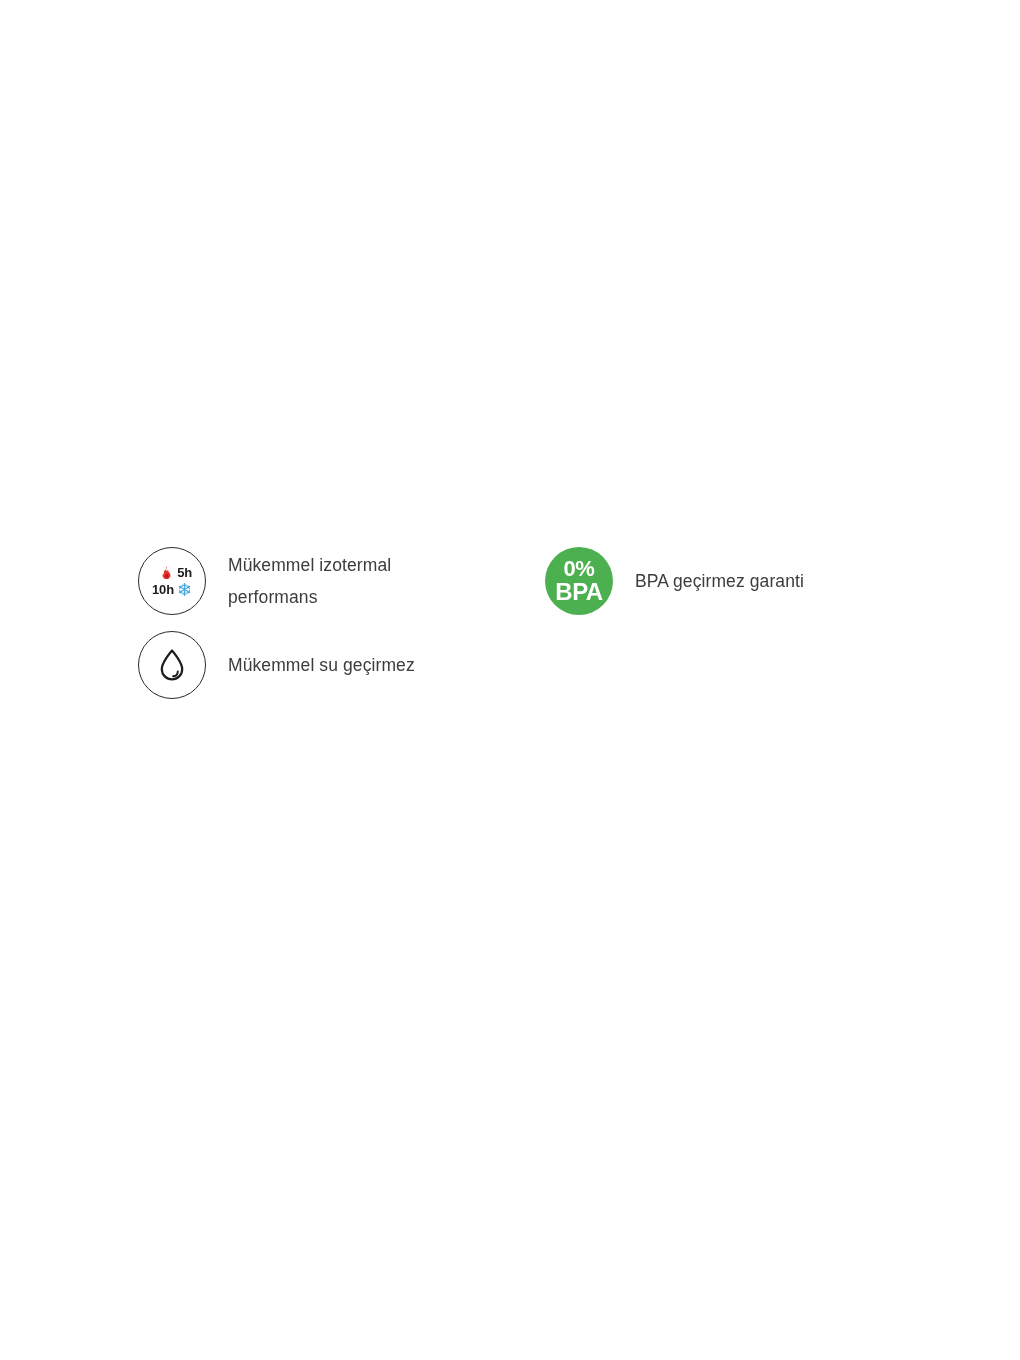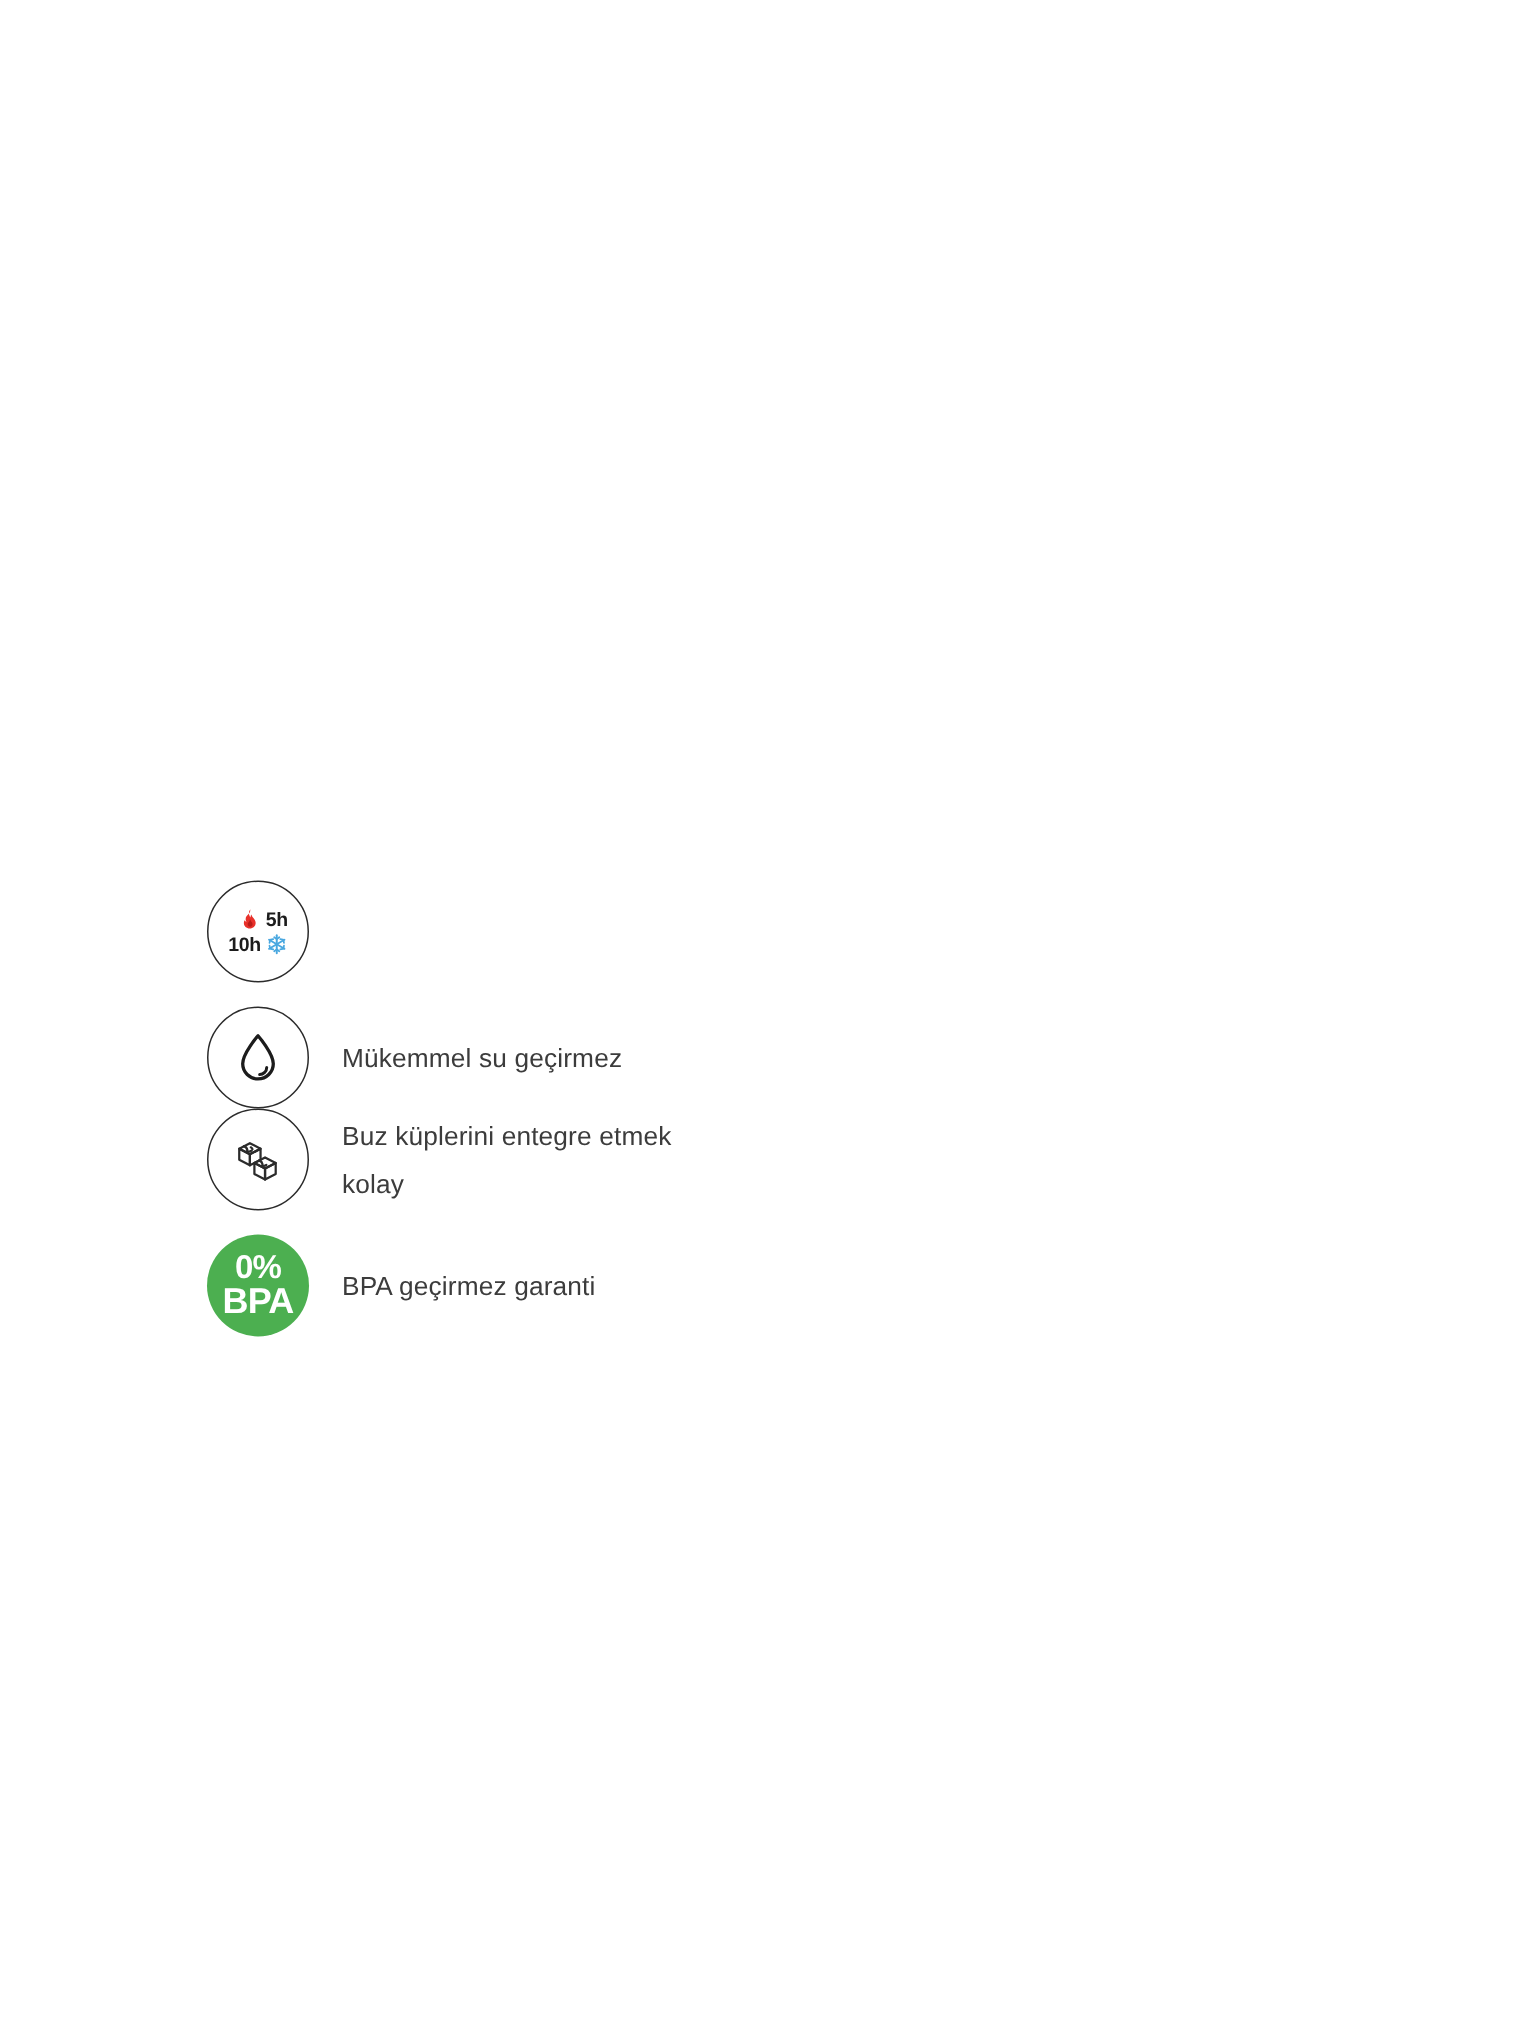--- a/index.html
+++ b/index.html
@@ -16,23 +16,22 @@
     font-family: "Liberation Sans", sans-serif;
     -webkit-font-smoothing: antialiased;
   }
 
   .features-block {
     position: absolute;
     left: 138px;
     top: 547px;
     width: 780px;
     display: flex;
-    flex-direction: column;
+    flex-direction: row;
     gap: 0px;
-    margin-top: 40px;
   }
 
   .feature-column {
     display: flex;
     flex-direction: column;
     gap: 16px;
   }
   .feature-column.left  { width: 407px; }
   .feature-column.right { width: 373px; }
 
@@ -141,56 +140,40 @@
                 <path d="M9.3 19.4 12 17.4l2.7 2"></path>
                 <path d="M4.3 10.6 4.9 7.3 8.2 6.6"></path>
                 <path d="M19.7 13.4 19.1 16.7 15.8 17.4"></path>
                 <path d="M4.3 13.4 4.9 16.7 8.2 17.4"></path>
                 <path d="M19.7 10.6 19.1 7.3 15.8 6.6"></path>
               </g>
             </svg>
           </div>
         </div>
       </div>
+      <div class="feature-label">Mükemmel izotermal
+performans</div>
     </div>
 
     <div class="feature-item">
       <div class="icon-badge">
         <svg width="30" height="34" viewBox="0 0 30 34">
           <path d="M15 2.5C15 2.5 4.8 14.2 4.8 21.2c0 5.6 4.6 10.1 10.2 10.1s10.2-4.5 10.2-10.1C25.2 14.2 15 2.5 15 2.5z" fill="none" stroke="#1c1c1c" stroke-width="2.2" stroke-linejoin="round"></path>
           <path d="M20.8 23.6c0 2.6-2.1 4.7-4.7 4.7" fill="none" stroke="#1c1c1c" stroke-width="2" stroke-linecap="round"></path>
         </svg>
       </div>
       <div class="feature-label">Mükemmel su geçirmez</div>
     </div>
 
 
   </div>
 
   <div class="feature-column right">
 
 
-    <div class="feature-item">
-      <div class="icon-badge">
-        <svg width="38" height="34" viewBox="0 0 38 34">
-          <g fill="none" stroke="#2b2b2b" stroke-width="1.5" stroke-linejoin="round" stroke-linecap="round">
-            <path d="M6.5 9.8 13.6 6.1l7.1 3.7-7.1 3.7z"></path>
-            <path d="M6.5 9.8v7.4l7.1 3.7v-7.4z"></path>
-            <path d="M20.7 9.8v7.4l-7.1 3.7v-7.4z"></path>
-            <path d="M9.6 8.1c1.3.5 2.1 1.5 2.3 2.6M11.6 11.5c1.1.4 2.3.2 3.1-.4M14.2 8.9c.6.3 1 .8 1.1 1.3"></path>
-            <path d="M16.6 19.3 23.7 15.6l7.1 3.7-7.1 3.7z"></path>
-            <path d="M16.6 19.3v7.4l7.1 3.7v-7.4z"></path>
-            <path d="M30.8 19.3v7.4l-7.1 3.7v-7.4z"></path>
-            <path d="M19.8 17.6c1.2.5 2 1.4 2.2 2.5M21.7 21c1 .4 2.2.2 2.9-.4"></path>
-          </g>
-        </svg>
-      </div>
-      <div class="feature-label">Buz küplerini entegre etmek
-kolay</div>
-    </div>
 
     <div class="feature-item">
       <div class="icon-badge filled">
         <div class="bpa-text">
           <span class="bpa-line1">0%</span>
           <span class="bpa-line2">BPA</span>
         </div>
       </div>
       <div class="feature-label">BPA geçirmez garanti</div>
     </div>

